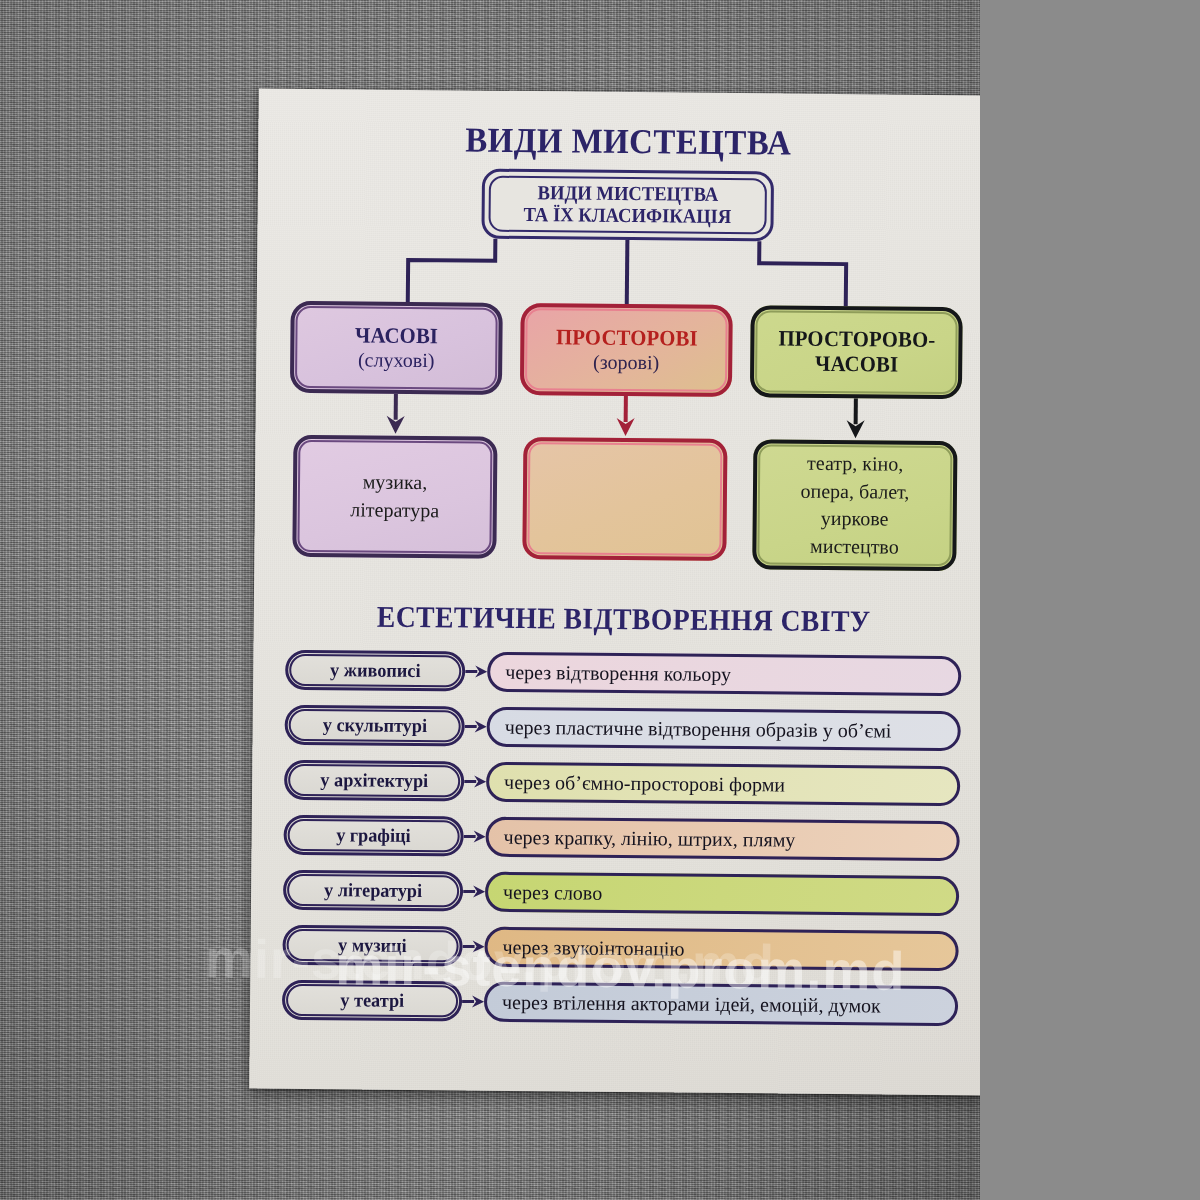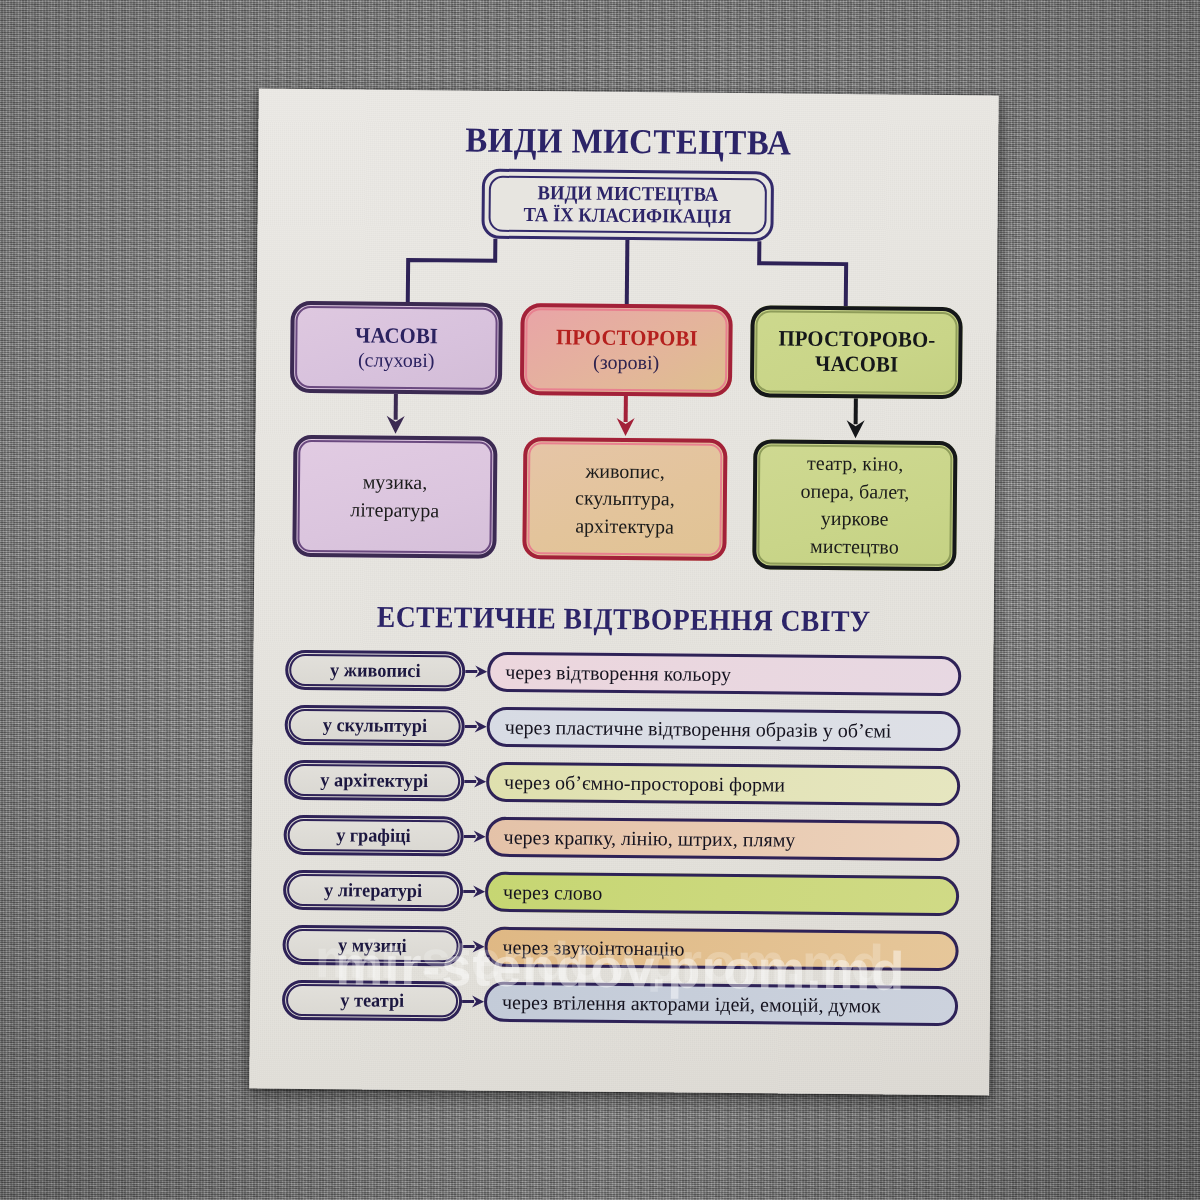--- a/index.html
+++ b/index.html
@@ -5,21 +5,21 @@
   * { box-sizing: border-box; }
   html, body { margin:0; padding:0; }
   body {
     width:1200px; height:1200px;
     overflow:hidden;
     font-family:"Liberation Serif", serif;
     background:#8b8b8b;
   }
 
   
-  #stage { position:relative; width:1200px; height:1200px; overflow:hidden; }
+  #stage { position:relative; width:980px; height:1200px; overflow:hidden; }
   #fabric {
     position:absolute; inset:0;
     background-color:#8e8e8e;
     background-image:
       repeating-linear-gradient(0deg, rgba(255,255,255,.15) 0 1px, rgba(0,0,0,.16) 1px 2px),
       repeating-linear-gradient(90deg, rgba(255,255,255,.10) 0 1px, rgba(0,0,0,.13) 1px 3px),
       repeating-linear-gradient(0deg, rgba(255,255,255,.07) 0 3px, rgba(0,0,0,.05) 3px 7px),
       repeating-linear-gradient(90deg, rgba(0,0,0,.05) 0 5px, rgba(255,255,255,.05) 5px 11px),
       linear-gradient(115deg,#9a9a9a 0%,#8a8a8a 35%,#969696 65%,#828282 100%);
   }
@@ -251,23 +251,20 @@
           </div>
           <div class="vconn">
             <svg width="212" height="42" viewBox="0 0 212 42">
               <path d="M106 0 L106 26" stroke="#a32139" stroke-width="4" fill="none"></path>
               <path d="M106 40 l-9 -18 l9 6 l9 -6 z" fill="#a32139"></path>
             </svg>
           </div>
           <div class="listbox b-red">
             <div class="rim"></div>
               <div class="rim2"></div>
-            <div class="txt" style="white-space:pre-line">живопис,
-скульптура,
-архітектура</div>
           </div>
         </div>
 
         <div class="col">
           <div class="catbox c-green">
             <div class="rim"></div>
               <div class="rim2"></div>
             <div class="txt">
               <span class="l1" style="white-space:pre-line;line-height:1.12">ПРОСТОРОВО-
 ЧАСОВІ</span>

